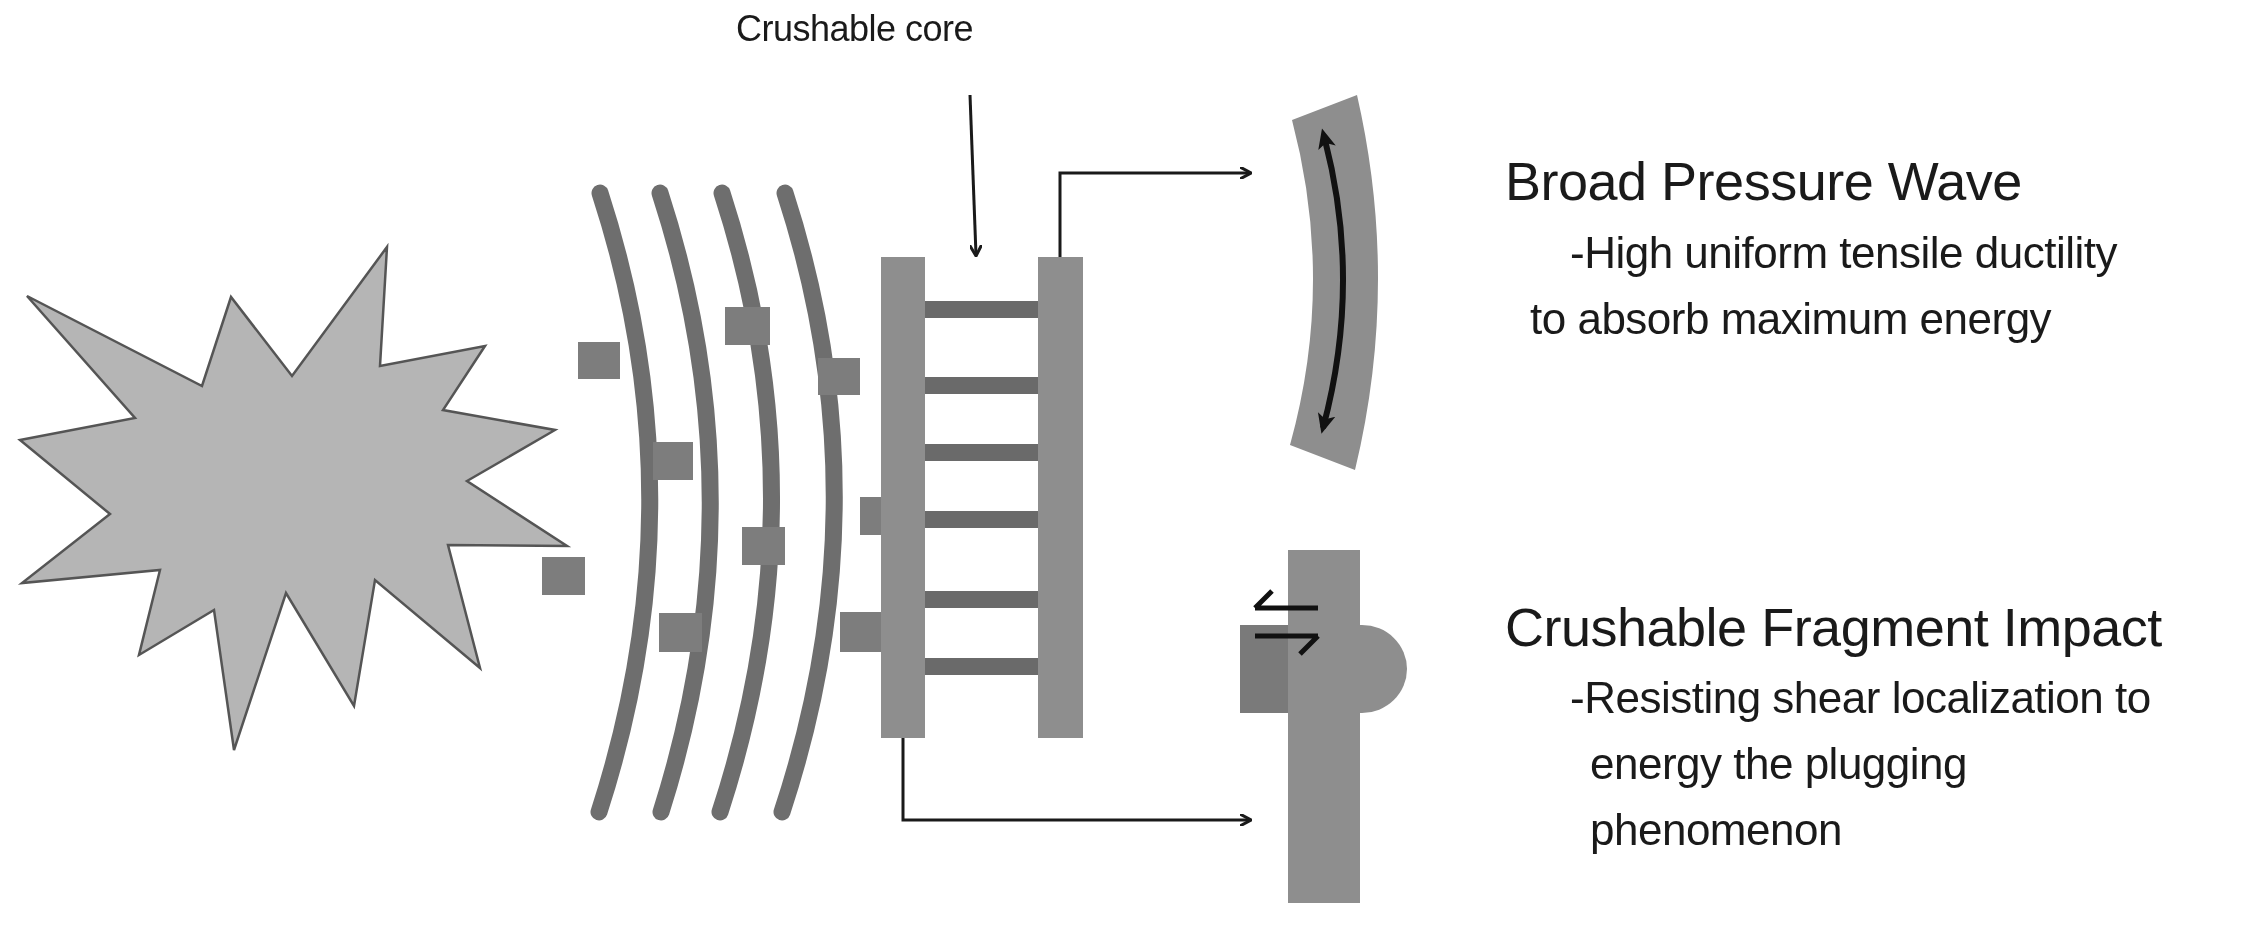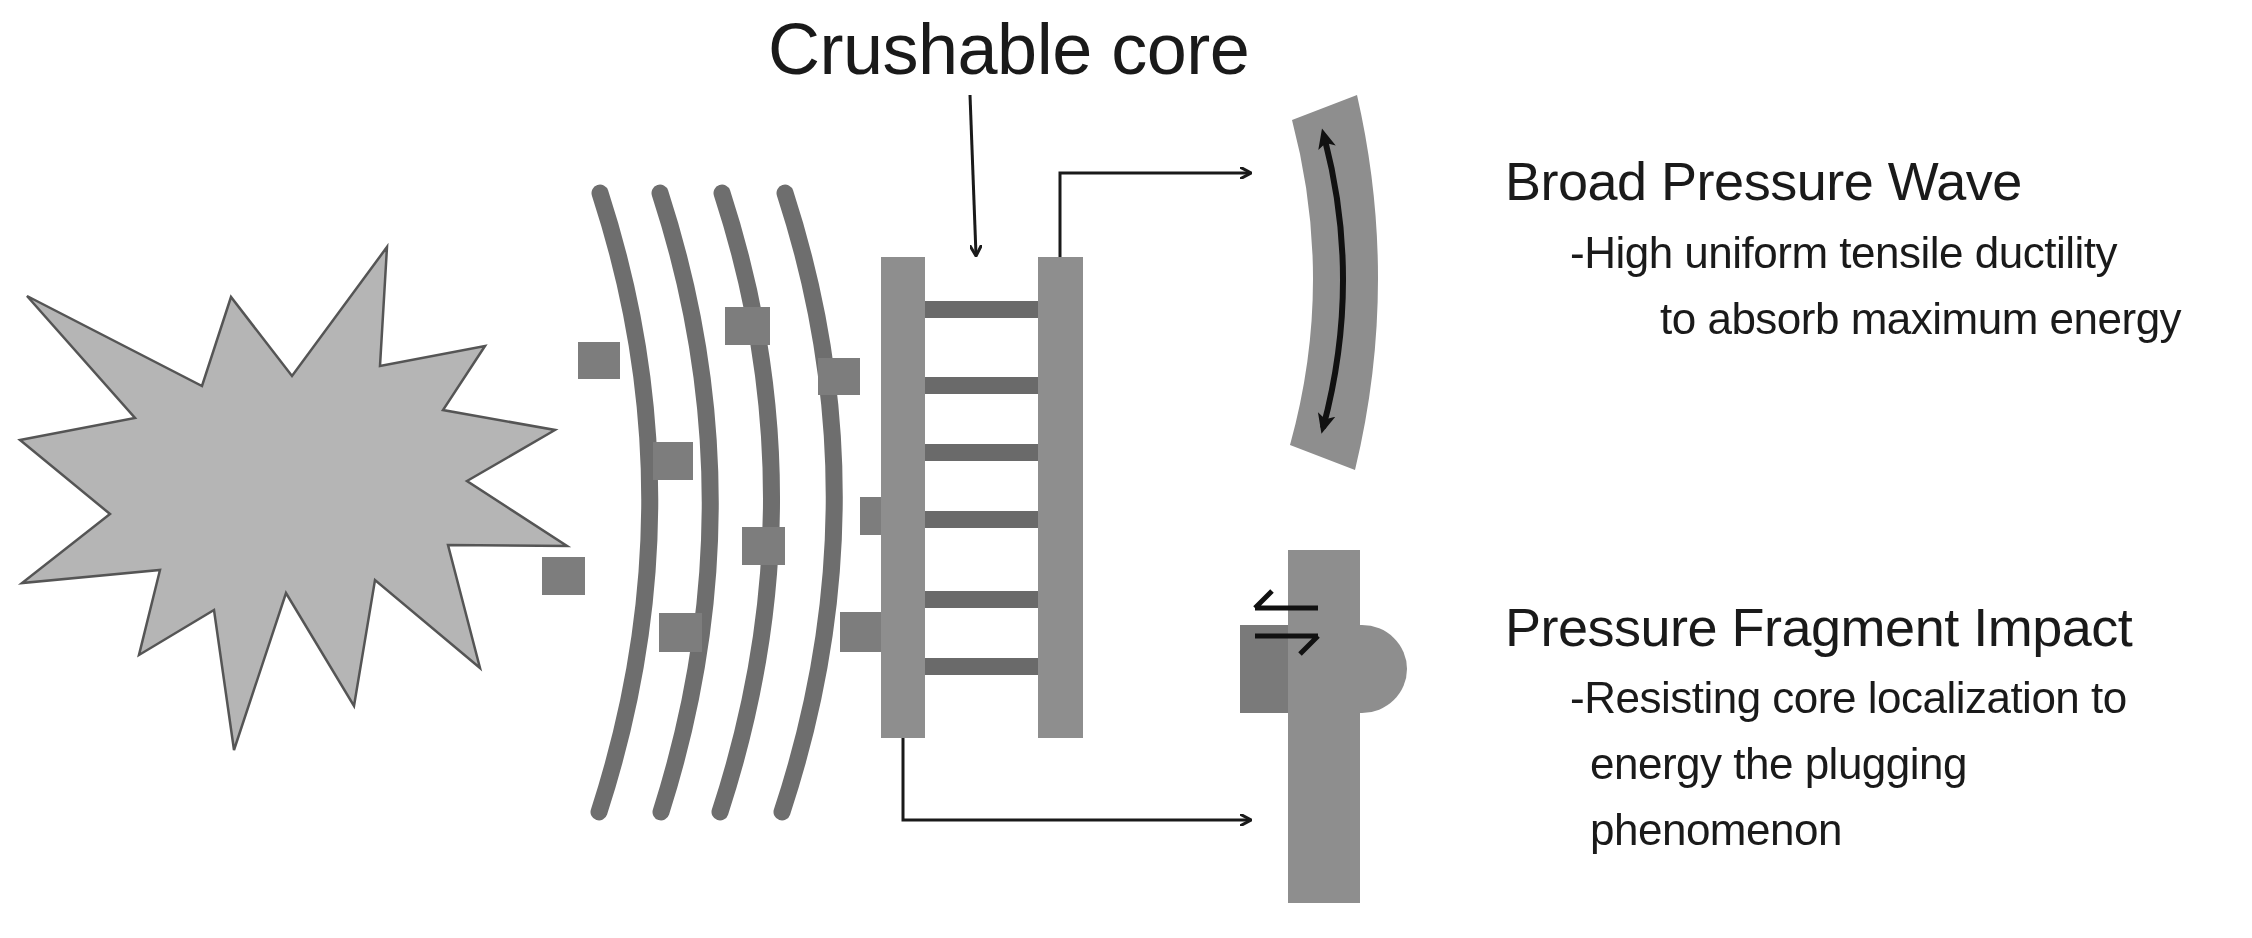--- a/index.html
+++ b/index.html
@@ -1,24 +1,24 @@
 <!DOCTYPE html>
 <html><head>
 <meta charset="utf-8">
 <style>
   html, body { margin: 0; padding: 0; background: #ffffff; }
   body { width: 2252px; height: 938px; overflow: hidden; position: relative; }
   #stage { position: absolute; left: 0; top: 0; width: 2252px; height: 938px; }
   .label { position: absolute; font-family: "Liberation Sans", "DejaVu Sans", sans-serif; color: #1a1a1a; white-space: nowrap; letter-spacing: -0.5px; }
-  .title-core { left: 768px; top: 8px; font-size: 72px; }
+  .title-core { left: 736px; top: 8px; font-size: 36px; }
   .heading { font-size: 54px; left: 1505px; }
   .sub { font-size: 44px; text-align: right; }
   #h-broad { top: 150px; }
   #s-broad-1 { top: 228px; left: 1570px; }
-  #s-broad-2 { top: 294px; left: 1660px; }
+  #s-broad-2 { top: 294px; left: 1530px; }
   #h-local { top: 596px; }
   #s-local-1 { top: 673px; left: 1570px; }
   #s-local-2 { top: 739px; left: 1590px; }
   #s-local-3 { top: 805px; left: 1590px; }
 </style>
 </head>
 <body>
 
 <svg id="stage" width="2252" height="938" viewBox="0 0 2252 938" xmlns="http://www.w3.org/2000/svg">
   <defs>
@@ -81,16 +81,16 @@
     <path d="M1255,636 L1318,636 M1318,636 L1300,654" fill="none" stroke="#111" stroke-width="5"></path>
   </g>
 </svg>
 
 <div class="label title-core">Crushable core</div>
 
 <div class="label heading" id="h-broad">Broad Pressure Wave</div>
 <div class="label sub" id="s-broad-1">-High uniform tensile ductility</div>
 <div class="label sub" id="s-broad-2">to absorb maximum energy</div>
 
-<div class="label heading" id="h-local">Pressure Fragment Impact</div>
-<div class="label sub" id="s-local-1">-Resisting core localization to</div>
+<div class="label heading" id="h-local">Crushable Fragment Impact</div>
+<div class="label sub" id="s-local-1">-Resisting shear localization to</div>
 <div class="label sub" id="s-local-2">energy the plugging</div>
 <div class="label sub" id="s-local-3">phenomenon</div>
 
 </body></html>

